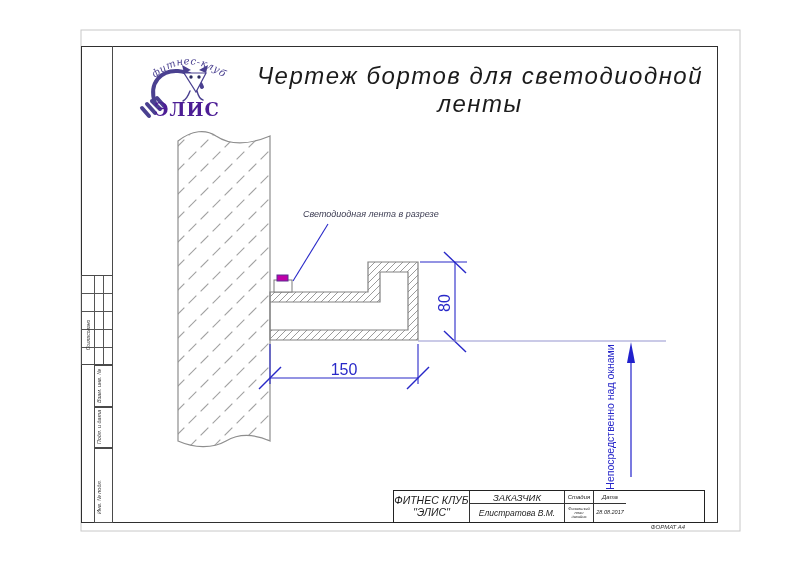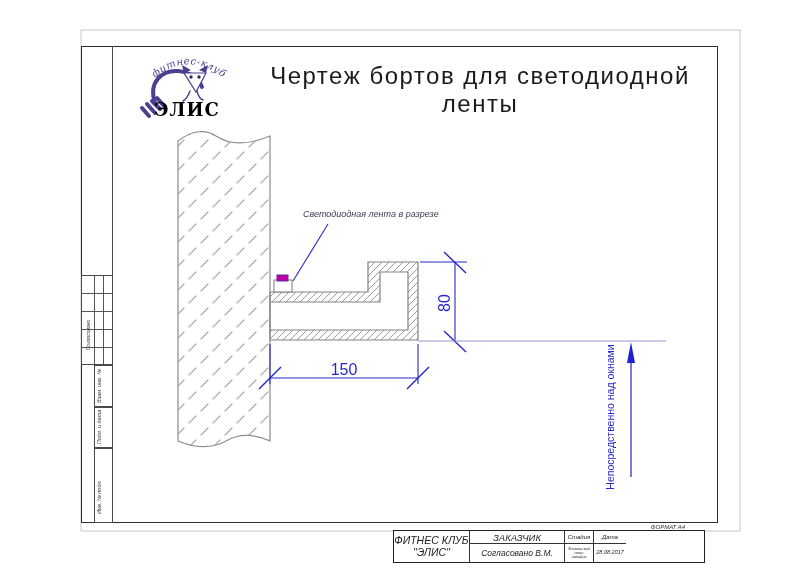--- a/index.html
+++ b/index.html
@@ -9,28 +9,28 @@
   
   .frame{left:81px;top:46px;width:637px;height:477px;border:1.6px solid #2f2f2f;box-sizing:border-box;}
   .innerline{left:112px;top:46px;width:0;height:477px;border-left:1.2px solid #4a4a4a;}
   
   .blk{box-sizing:border-box;border:1px solid #4a4a4a;background:#fff;}
   .vtext{position:absolute;white-space:nowrap;transform:translate(-50%,-50%) rotate(-90deg);
          font-size:5.5px;font-style:italic;color:#333;}
   .rowline{position:absolute;left:0;width:100%;height:0;border-top:1px solid #555;}
   .colline{position:absolute;top:0;height:100%;width:0;border-left:1px solid #555;}
   
-  .pagetitle{left:240px;top:62px;width:480px;text-align:center;font-size:24px;
+  .pagetitle{left:240px;top:62px;width:480px;text-align:center;font-size:24px;font-style:italic;
              letter-spacing:1.5px;color:#1b1b1b;font-family:"Liberation Sans",sans-serif;}
   
-  .logoname{left:148px;top:99px;width:78px;text-align:center;color:#000000;
+  .logoname{left:148px;top:99px;width:78px;text-align:center;color:#4c1d95;
             font-family:"DejaVu Serif",serif;font-weight:bold;font-size:18px;letter-spacing:1px;}
   
   .tblock{left:393px;top:490px;width:312px;height:33px;border:1.4px solid #222;
-          box-sizing:border-box;display:flex;background:#fff;margin-top:40px;}
+          box-sizing:border-box;display:flex;background:#fff;}
   .tb-col{box-sizing:border-box;height:100%;display:flex;flex-direction:column;}
   .tb-col + .tb-col{border-left:1px solid #333;}
   .tb-head{box-sizing:border-box;border-bottom:1px solid #333;display:flex;align-items:center;
            justify-content:center;font-style:italic;color:#1d1d1d;text-align:center;}
   .tb-val{flex:1;display:flex;flex-direction:column;align-items:center;justify-content:center;
           font-style:italic;color:#1d1d1d;line-height:1.05;}
   .format-note{left:628px;top:524px;width:80px;text-align:center;font-size:6px;
                font-style:italic;color:#333;}
   .t10{font-size:10.5px;} .t95{font-size:9.5px;} .t85{font-size:8.5px;}
   .t6{font-size:6px;} .t55{font-size:5.5px;} .t4{font-size:4px;}
@@ -140,21 +140,21 @@
 
   <div class="abs tblock">
     <div class="tb-col" style="width:75px;">
       <div class="tb-val t10">
         <span>ФИТНЕС КЛУБ</span>
         <span>''ЭЛИС''</span>
       </div>
     </div>
     <div class="tb-col" style="width:95px;">
       <div class="tb-head t95" style="height:13px;">ЗАКАЗЧИК</div>
-      <div class="tb-val t85">Согласовано В.М.</div>
+      <div class="tb-val t85">Елистратова В.М.</div>
     </div>
     <div class="tb-col" style="width:29px;">
       <div class="tb-head t6" style="height:13px;">Стадия</div>
       <div class="tb-val t4">
         <span>Финальный</span>
         <span>план</span>
         <span>дизайна</span>
       </div>
     </div>
     <div class="tb-col" style="width:33px;">

